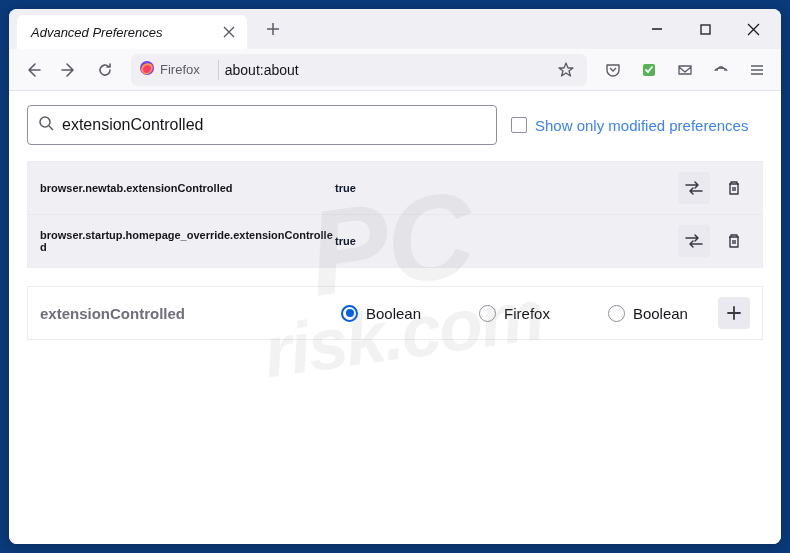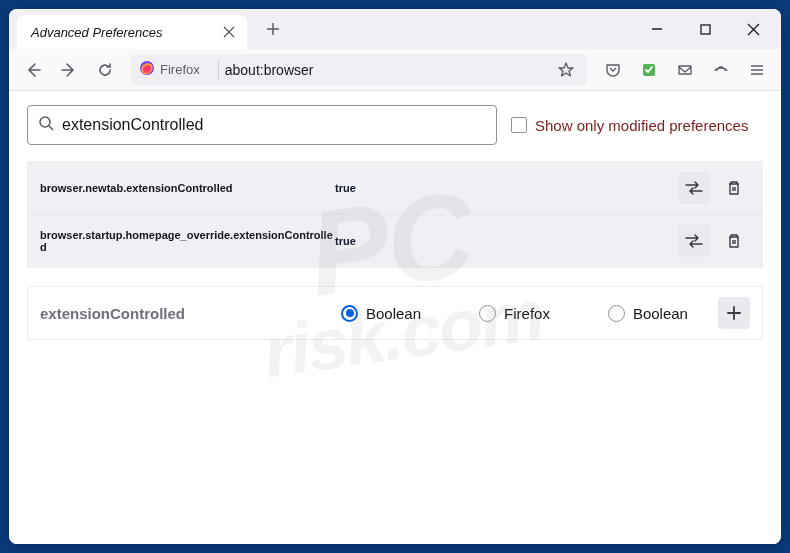--- a/index.html
+++ b/index.html
@@ -136,21 +136,21 @@
 .search-box input {
   border: none;
   outline: none;
   font-size: 16px;
   flex: 1;
   color: #15141a;
 }
 .chk-row {
   display: flex; align-items: center; gap: 8px;
   font-size: 15px;
-  color: #7f1d1d;
+  color: #3b82f6;
   cursor: pointer;
 }
 .chk {
   width: 16px; height: 16px;
   border: 1px solid #8f8f9d;
   border-radius: 2px;
   background: #fff;
 }
 .pref-table {
   border: 1px solid #ededf0;
@@ -291,21 +291,21 @@
       <div class="addr-fx">
         <span>
           <svg width="16" height="16" viewBox="0 0 16 16">
               <circle cx="8" cy="8" r="7" fill="#7542e5"></circle>
               <path d="M2 9 C3 4 8 2 12 4 C15 6 14 12 9 14 C6 15 2 13 2 9 Z" fill="#ff9640"></path>
               <path d="M4 10 C4 6 8 4 11 6 C13 7 12 12 8 13 C6 13 4 12 4 10 Z" fill="#ff3b6b"></path>
             </svg>
         </span>
         <span class="addr-fx-label">Firefox</span>
       </div>
-      <span class="addr-url">about:browser</span>
+      <span class="addr-url">about:about</span>
       <span class="star-btn">
         <svg width="16" height="16" viewBox="0 0 16 16">
             <path d="M8 1 L10 6 L15 6 L11 9 L12.5 14 L8 11 L3.5 14 L5 9 L1 6 L6 6 Z" stroke="currentColor" stroke-width="1.3" fill="none" stroke-linejoin="round"></path>
           </svg>
       </span>
     </div>
 
     <div class="tbtn">
       <svg width="16" height="16" viewBox="0 0 16 16">
           <path d="M2 3 H14 V8 A6 6 0 0 1 2 8 Z M5 6 L8 9 L11 6" stroke="currentColor" stroke-width="1.4" fill="none" stroke-linejoin="round"></path>

